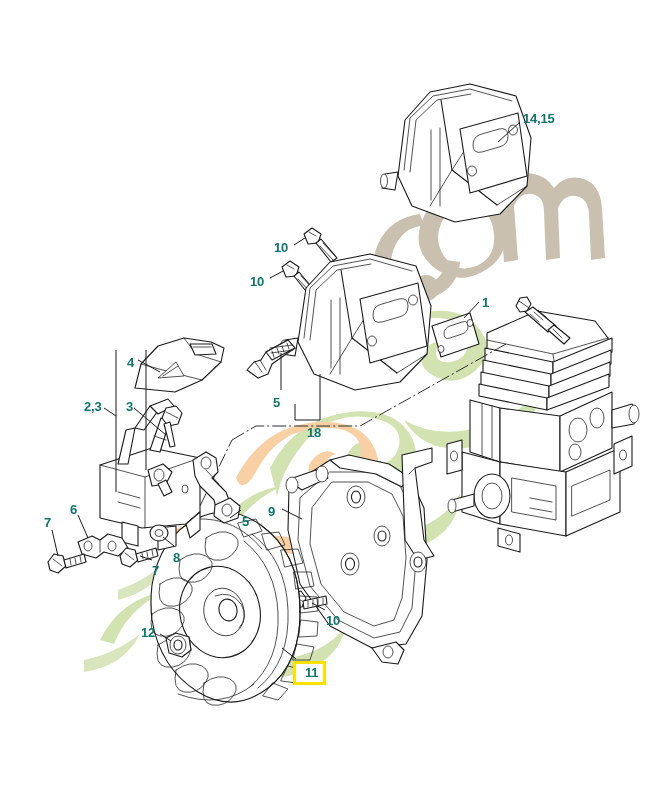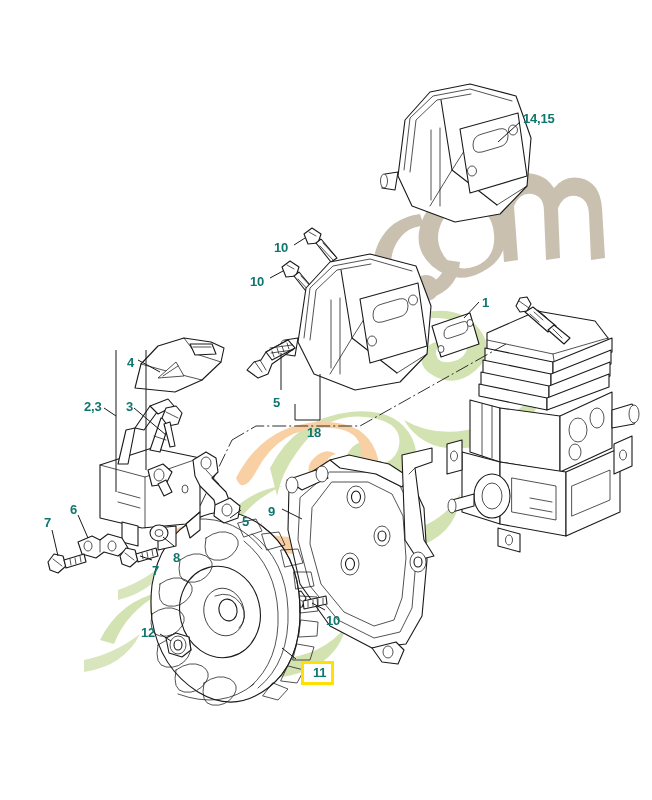--- a/index.html
+++ b/index.html
@@ -402,20 +402,20 @@
   <div class="lbl" style="left:127px; top:356px;">4</div>
   <div class="lbl" style="left:242px; top:515px;">5</div>
   <div class="lbl" style="left:70px;  top:503px;">6</div>
   <div class="lbl" style="left:44px;  top:516px;">7</div>
   <div class="lbl" style="left:152px; top:564px;">7</div>
   <div class="lbl" style="left:173px; top:551px;">8</div>
   <div class="lbl" style="left:268px; top:505px;">9</div>
   <div class="lbl" style="left:274px; top:241px;">10</div>
   <div class="lbl" style="left:250px; top:275px;">10</div>
   <div class="lbl" style="left:326px; top:614px;">10</div>
-  <div class="lbl lbl-hl" style="left:301px; top:661px;">11</div>
+  <div class="lbl lbl-hl" style="left:293px; top:661px;">11</div>
   <div class="lbl" style="left:141px; top:626px;">12</div>
   <div class="lbl" style="left:482px; top:296px;">1</div>
   <div class="lbl" style="left:523px; top:112px;">14,15</div>
   <div class="lbl" style="left:307px; top:426px;">18</div>
   <div class="lbl" style="left:273px; top:396px;">5</div>
 
 </div>
 
 </body></html>

